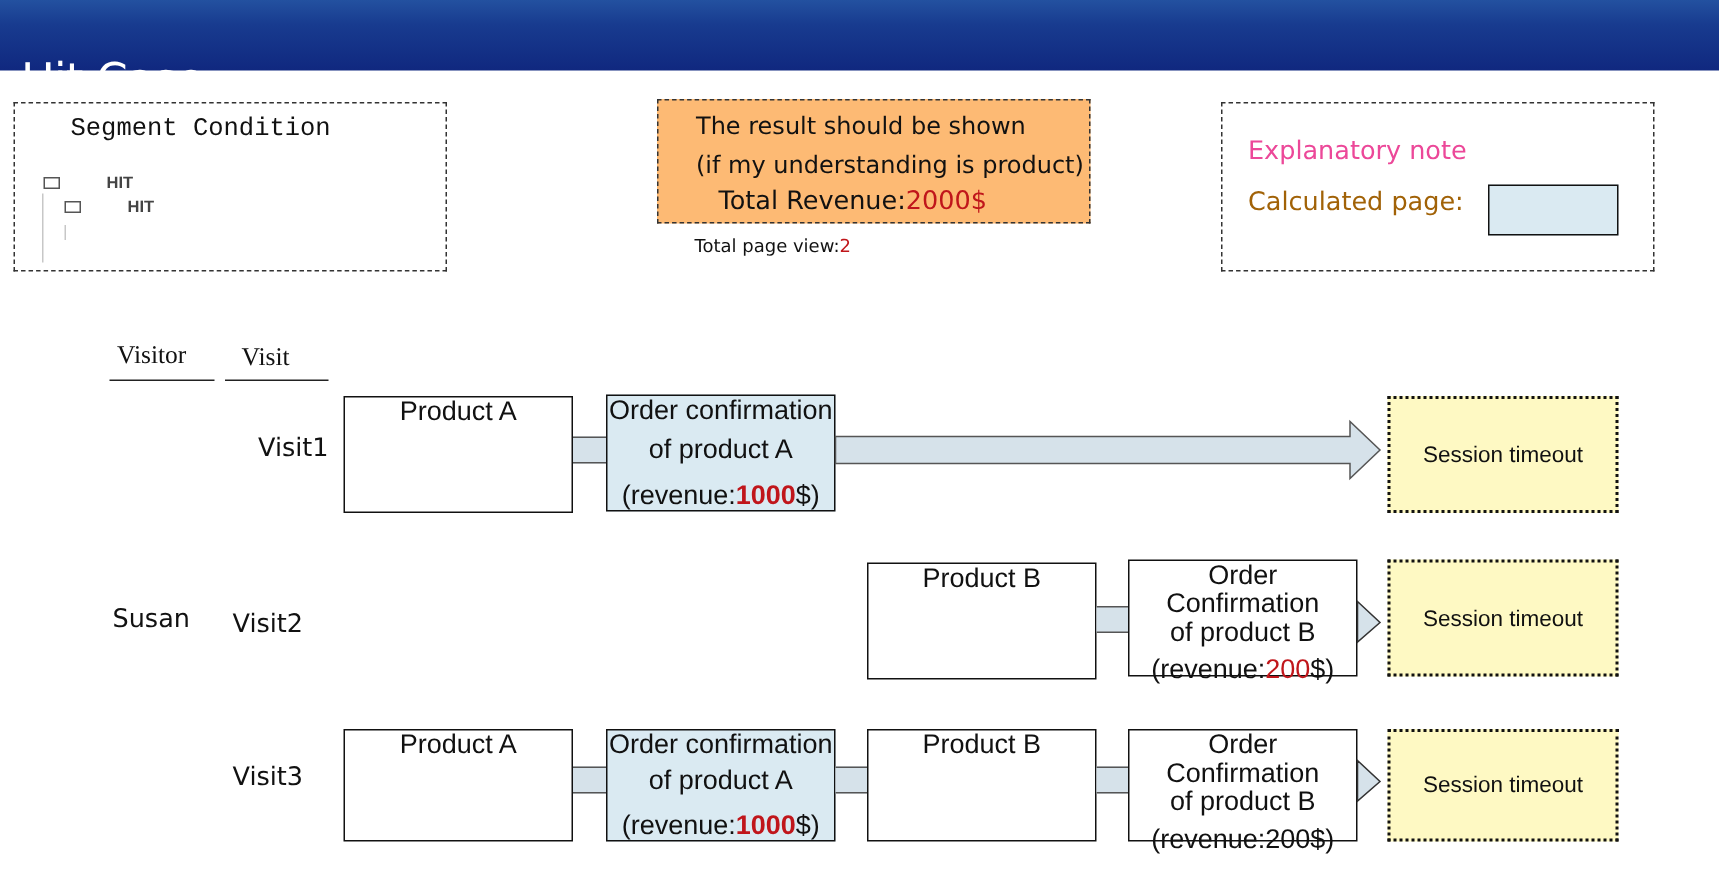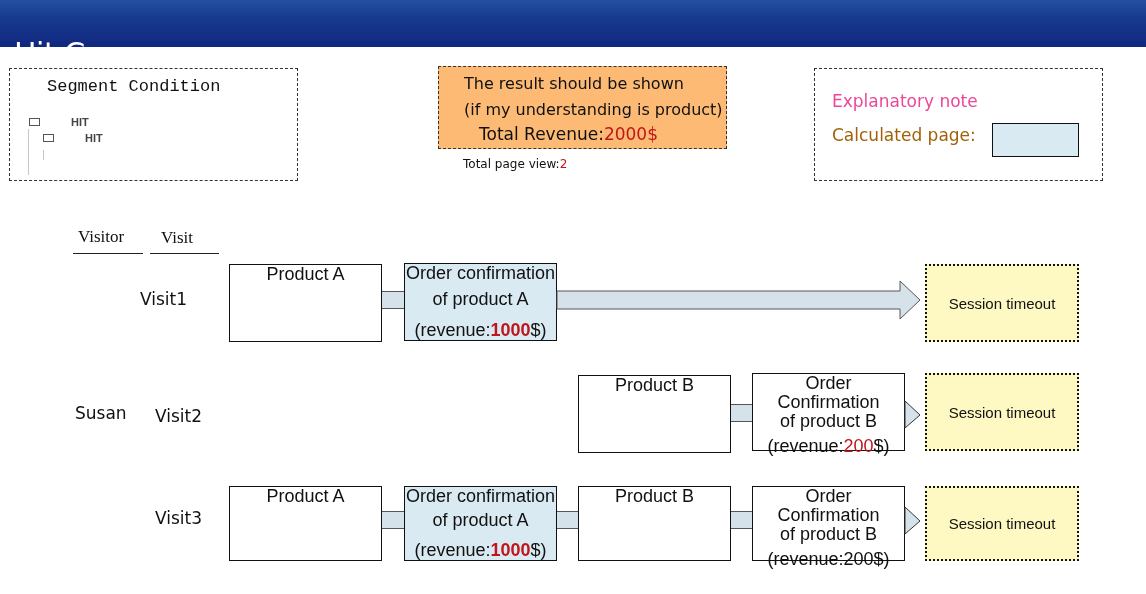--- a/index.html
+++ b/index.html
@@ -105,21 +105,21 @@
   <div class="note-swatch"></div>
 </div>
 
 <div class="col-head" style="left:78px; top:227px;">Visitor</div>
 <div class="col-line" style="left:73px; top:253px; width:70px;"></div>
 <div class="col-head" style="left:161px; top:228px;">Visit</div>
 <div class="col-line" style="left:150px; top:253px; width:69px;"></div>
 
 <div class="row-label" style="left:75px; top:403px;">Susan</div>
 
-<div class="row-label" style="left:140px; top:289px;">Visit1</div>
+<div class="row-label" style="left:172px; top:289px;">Visit1</div>
 <div class="node" style="left:229px; top:264px; width:153px; height:78px;">
   <span>Product A</span>
 </div>
 <div class="connector" style="left:382px; top:291px; width:22px;"></div>
 <div class="node calc" style="left:404px; top:263px; width:153px; height:78px;">
   <span>Order confirmation</span>
   <span>of product A</span>
   <span class="rev"><span>(revenue:</span><b>1000</b><span>$)</span></span>
 </div>
 <svg class="arrow" style="left:557px; top:281px;" width="365" height="40">

